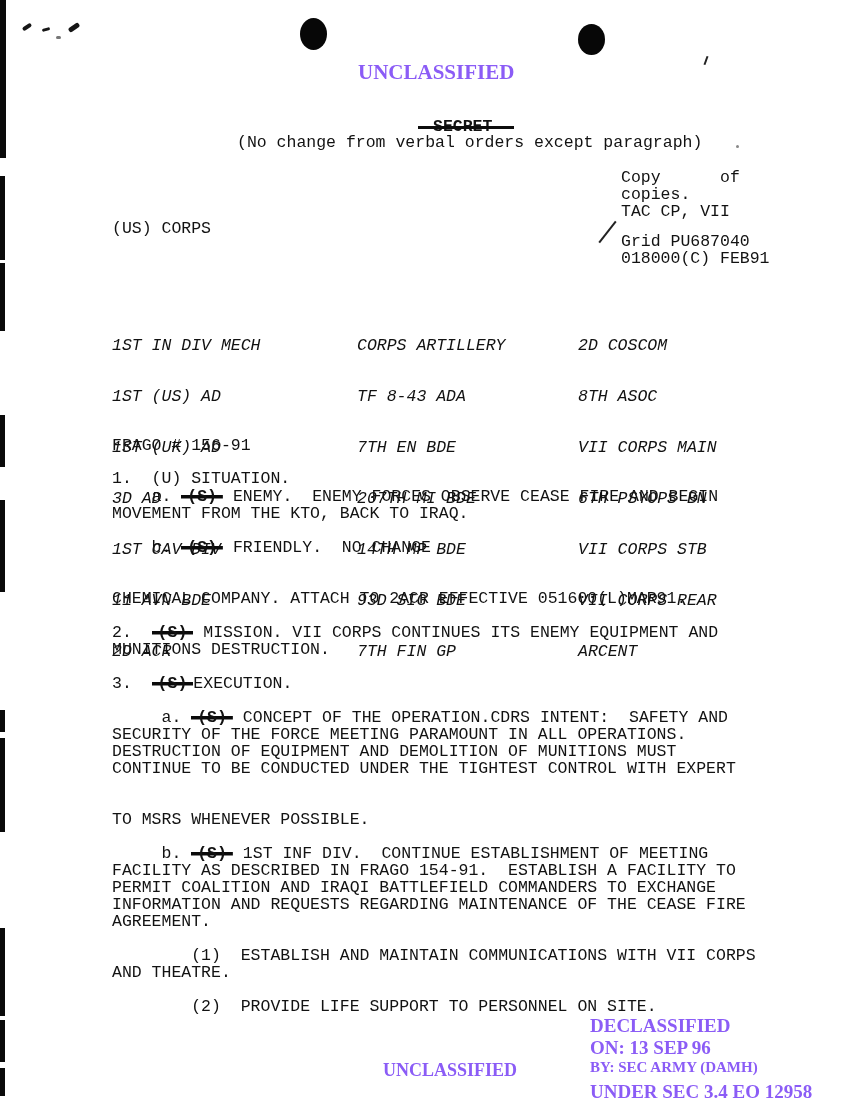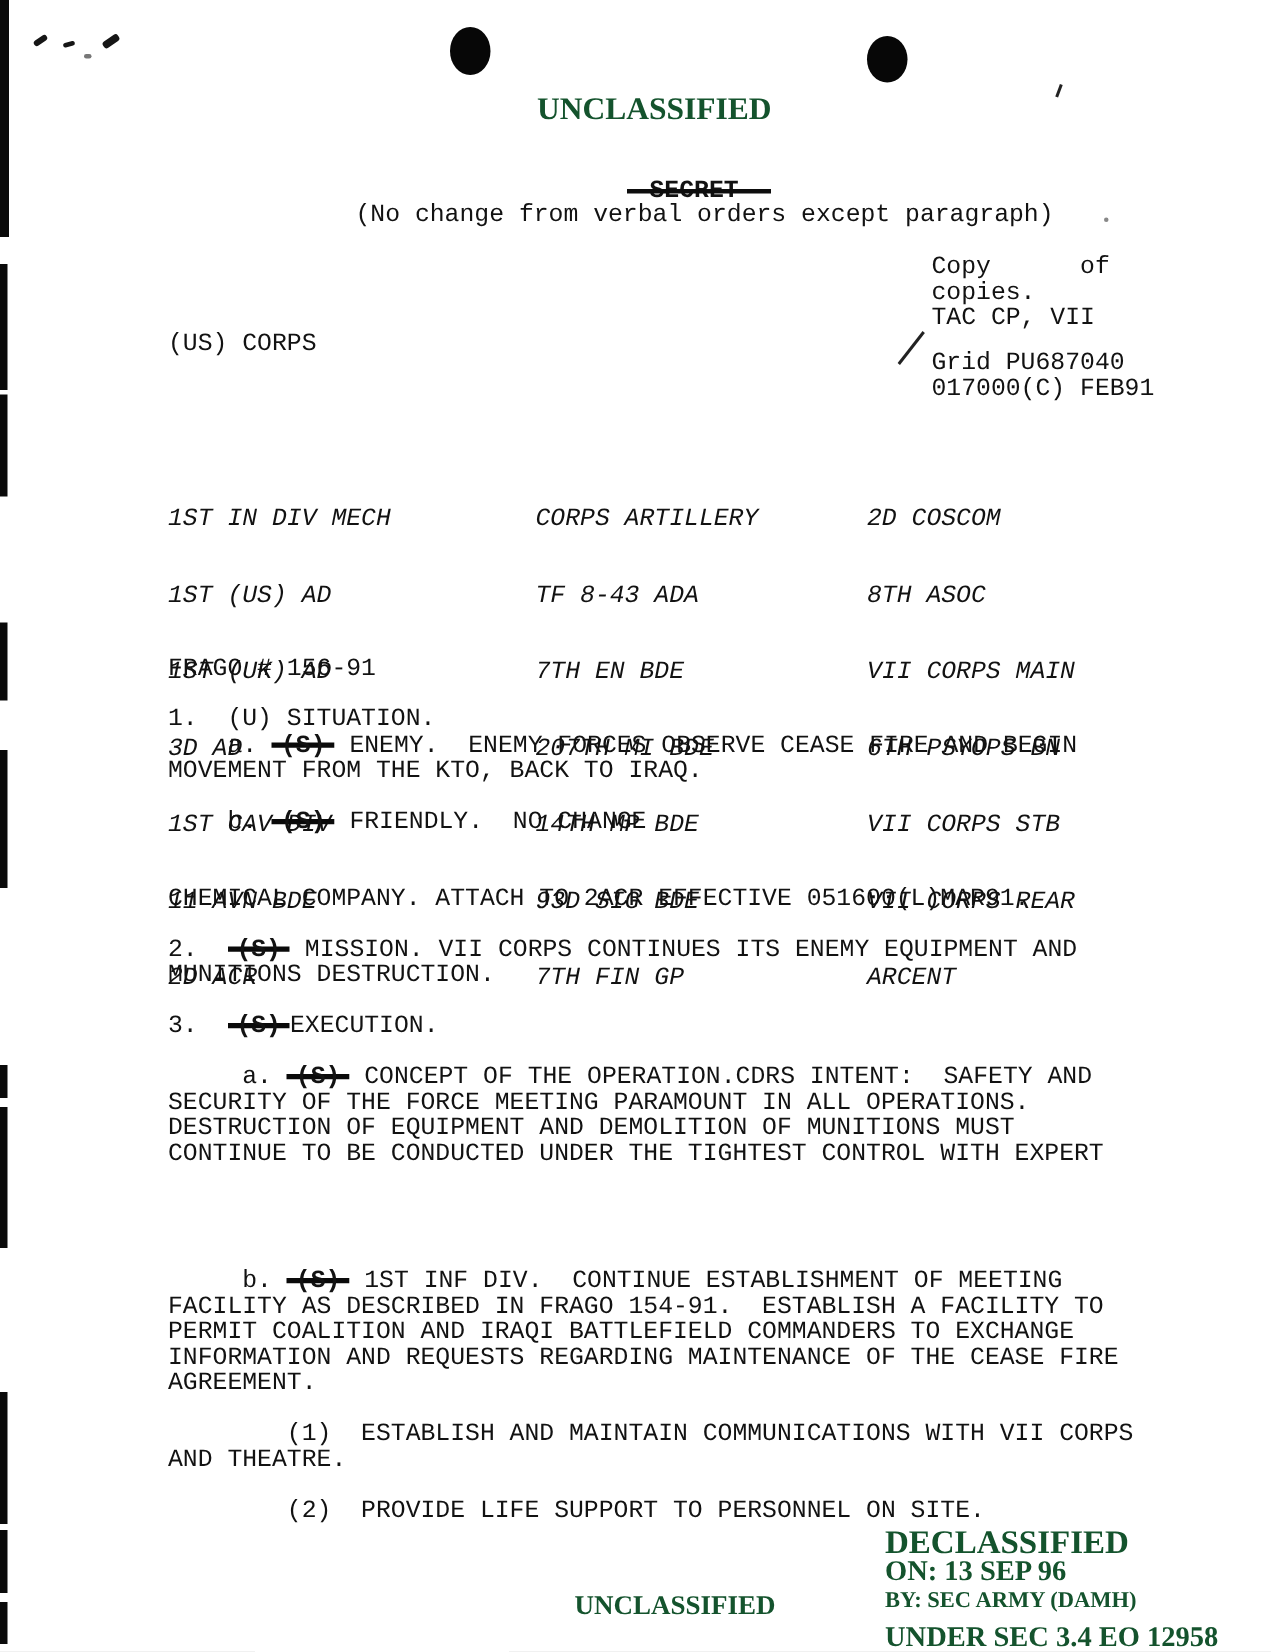--- a/index.html
+++ b/index.html
@@ -7,21 +7,21 @@
     position:relative;width:850px;height:1101px;background:#ffffff;
     overflow:hidden;font-family:"Liberation Mono",monospace;color:#111;
     margin:0 auto;
   }
   .mono{
     position:absolute;font-family:"Liberation Mono","DejaVu Sans Mono",monospace;
     font-size:16.5px;line-height:17px;color:#121212;white-space:pre;
   }
   .serifb{
     position:absolute;font-family:"Liberation Serif","DejaVu Serif",serif;
-    font-weight:bold;color:#14532d;white-space:pre;
+    font-weight:bold;color:#8b5cf6;white-space:pre;
   }
   .bl{left:112px;}
   .strike{
     font-weight:bold;padding:0 6px;
     background:linear-gradient(#0a0a0a,#0a0a0a) 50% 52%/100% 3.5px no-repeat;
   }
   .strike:empty{display:none;}
   .units-col{position:absolute;top:303px;font-style:italic;}
   .units-col div{height:17px;}
   .bar{position:absolute;left:0;width:5px;background:#0a0a0a;}
@@ -66,21 +66,21 @@
 
   <div class="mono" style="left:621px;top:169px">Copy      of</div>
   <div class="mono" style="left:621px;top:186px">copies.</div>
   <div class="mono" style="left:621px;top:203px">TAC CP, VII</div>
 
   <div class="mono" style="left:112px;top:220px">(US) CORPS</div>
 
   <div class="slashmark" style="left:594px;top:231px;width:27px;height:2px;transform:rotate(-52deg)"></div>
 
   <div class="mono" style="left:621px;top:233px">Grid PU687040</div>
-  <div class="mono" style="left:621px;top:250px">017000(C) FEB91</div>
+  <div class="mono" style="left:621px;top:250px">018000(C) FEB91</div>
 
   <div class="units-col mono" style="left:112px">
     <div>1ST IN DIV MECH</div>
     <div>1ST (US) AD</div>
     <div>1ST (UK) AD</div>
     <div>3D AD</div>
     <div>1ST CAV DIV</div>
     <div>11 AVN BDE</div>
     <div>2D ACR</div>
   </div>
@@ -110,29 +110,30 @@
   <div class="mono bl" style="top:505px"><span>MOVEMENT FROM THE KTO, BACK TO IRAQ.</span><span></span></div>
   <div class="mono bl" style="top:539px"><span>    b. </span><span class="strike">(S)</span><span> FRIENDLY.  NO CHANGE</span></div>
   <div class="mono bl" style="top:590px"><span>CHEMICAL COMPANY. ATTACH TO 2ACR EFFECTIVE 051600(L)MAR91.</span><span></span></div>
   <div class="mono bl" style="top:624px"><span>2.  </span><span class="strike">(S)</span><span> MISSION. VII CORPS CONTINUES ITS ENEMY EQUIPMENT AND</span></div>
   <div class="mono bl" style="top:641px"><span>MUNITIONS DESTRUCTION.</span><span></span></div>
   <div class="mono bl" style="top:675px"><span>3.  </span><span class="strike">(S)</span><span>EXECUTION.</span></div>
   <div class="mono bl" style="top:709px"><span>     a. </span><span class="strike">(S)</span><span> CONCEPT OF THE OPERATION.CDRS INTENT:  SAFETY AND</span></div>
   <div class="mono bl" style="top:726px"><span>SECURITY OF THE FORCE MEETING PARAMOUNT IN ALL OPERATIONS.</span><span></span></div>
   <div class="mono bl" style="top:743px"><span>DESTRUCTION OF EQUIPMENT AND DEMOLITION OF MUNITIONS MUST</span><span></span></div>
   <div class="mono bl" style="top:760px"><span>CONTINUE TO BE CONDUCTED UNDER THE TIGHTEST CONTROL WITH EXPERT</span><span></span></div>
+  <div class="mono bl" style="top:811px"><span>TO MSRS WHENEVER POSSIBLE.</span><span></span></div>
   <div class="mono bl" style="top:845px"><span>     b. </span><span class="strike">(S)</span><span> 1ST INF DIV.  CONTINUE ESTABLISHMENT OF MEETING</span></div>
   <div class="mono bl" style="top:862px"><span>FACILITY AS DESCRIBED IN FRAGO 154-91.  ESTABLISH A FACILITY TO</span><span></span></div>
   <div class="mono bl" style="top:879px"><span>PERMIT COALITION AND IRAQI BATTLEFIELD COMMANDERS TO EXCHANGE</span><span></span></div>
   <div class="mono bl" style="top:896px"><span>INFORMATION AND REQUESTS REGARDING MAINTENANCE OF THE CEASE FIRE</span><span></span></div>
   <div class="mono bl" style="top:913px"><span>AGREEMENT.</span><span></span></div>
   <div class="mono bl" style="top:947px"><span>        (1)  ESTABLISH AND MAINTAIN COMMUNICATIONS WITH VII CORPS</span><span></span></div>
   <div class="mono bl" style="top:964px"><span>AND THEATRE.</span><span></span></div>
   <div class="mono bl" style="top:998px"><span>        (2)  PROVIDE LIFE SUPPORT TO PERSONNEL ON SITE.</span><span></span></div>
 
   <div class="serifb" style="left:383px;top:1060px;font-size:18px">UNCLASSIFIED</div>
 
-  <div class="serifb" style="left:590px;top:1015px;font-size:22px">DECLASSIFIED</div>
+  <div class="serifb" style="left:590px;top:1015px;font-size:19px">DECLASSIFIED</div>
   <div class="serifb" style="left:590px;top:1037px;font-size:19px">ON: 13 SEP 96</div>
   <div class="serifb" style="left:590px;top:1059px;font-size:15px">BY: SEC ARMY (DAMH)</div>
   <div class="serifb" style="left:590px;top:1081px;font-size:19px">UNDER SEC 3.4 EO 12958</div>
 
 </div>
 
 </body></html>

